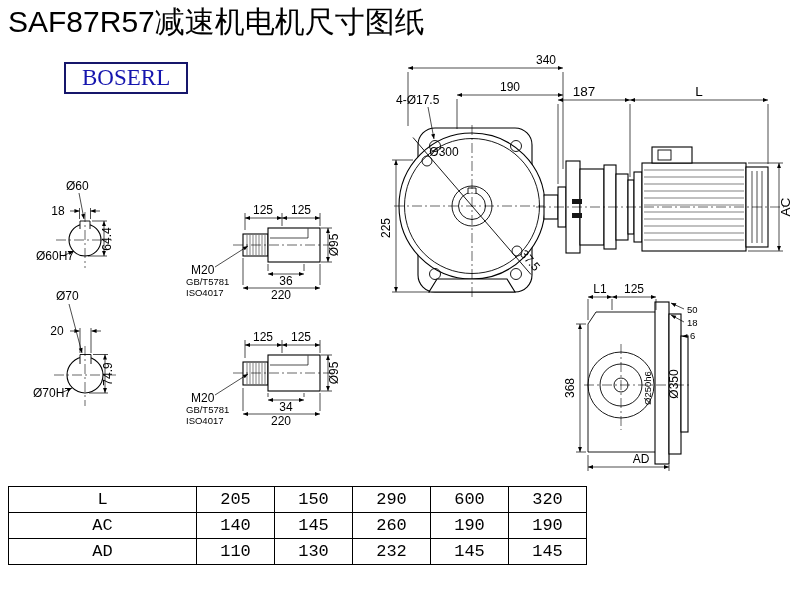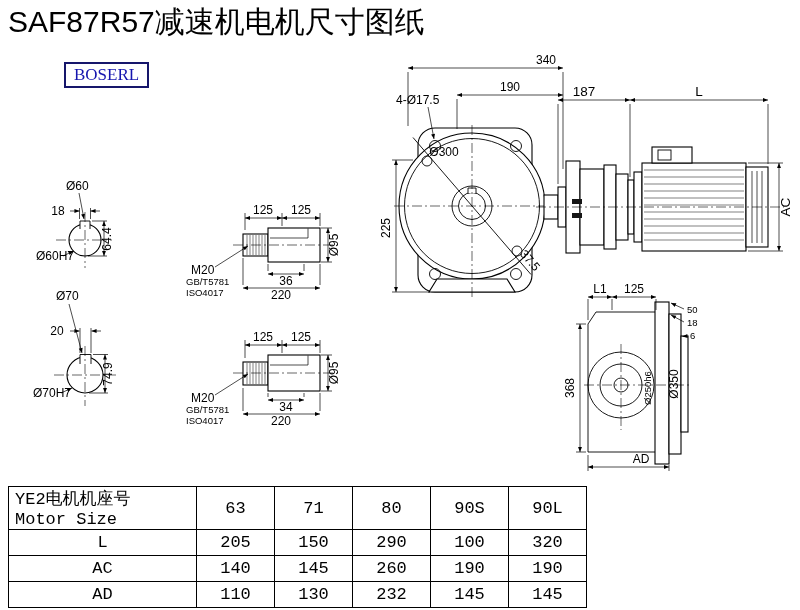--- a/index.html
+++ b/index.html
@@ -1,20 +1,20 @@
 <!DOCTYPE html>
 <html><head>
 <meta charset="utf-8">
 <style>
   *{margin:0;padding:0;box-sizing:border-box}
   html,body{width:800px;height:610px;background:#fff;overflow:hidden;position:relative;
     font-family:"Liberation Sans",sans-serif;color:#000}
   .page-title{position:absolute;left:8px;top:2px;font-size:30px;font-weight:normal;letter-spacing:0;white-space:nowrap}
-  .logo{position:absolute;left:64px;top:62px;border:2px solid #16166b;padding:1px 8px;
-    color:#1515ae;font-family:"Liberation Serif",serif;font-size:17px;background:#fff}
+  .logo{position:absolute;left:64px;top:62px;border:2px solid #16166b;padding:1px 16px;
+    color:#1515ae;font-family:"Liberation Serif",serif;font-size:23px;background:#fff}
   .drawing{position:absolute;left:0;top:52px}
   
   .o{fill:#fff;stroke:#000;stroke-width:1.1}
   .o2{fill:none;stroke:#000;stroke-width:.9}
   .d{fill:none;stroke:#000;stroke-width:.7}
   .thin{fill:none;stroke:#000;stroke-width:.5}
   .c{fill:none;stroke:#000;stroke-width:.6;stroke-dasharray:10 3 2 3}
   .f{fill:#161616;stroke:none}
   .msk{fill:#fff;stroke:none}
   text{font-family:"Liberation Sans",sans-serif;font-size:12px;fill:#000}
@@ -283,37 +283,26 @@
 <table class="spec-table">
   <colgroup>
     <col style="width:188px">
       <col style="width:78px">
       <col style="width:78px">
     <col style="width:78px">
       <col style="width:78px">
       <col style="width:78px">
   </colgroup>
   <tbody>
-      <tr>
-    <th class="hdr">
-      <div>YE2电机机座号</div>
-      <div>Motor Size</div>
-    </th>
-    <th>63</th>
-    <th>71</th>
-    <th>80</th>
-    <th>90S</th>
-    <th>90L</th>
-  </tr>
   <tr>
     <td>L</td>
     <td>205</td>
     <td>150</td>
     <td>290</td>
-    <td>100</td>
+    <td>600</td>
     <td>320</td>
   </tr>
   <tr>
     <td>AC</td>
     <td>140</td>
     <td>145</td>
     <td>260</td>
     <td>190</td>
     <td>190</td>
   </tr>

